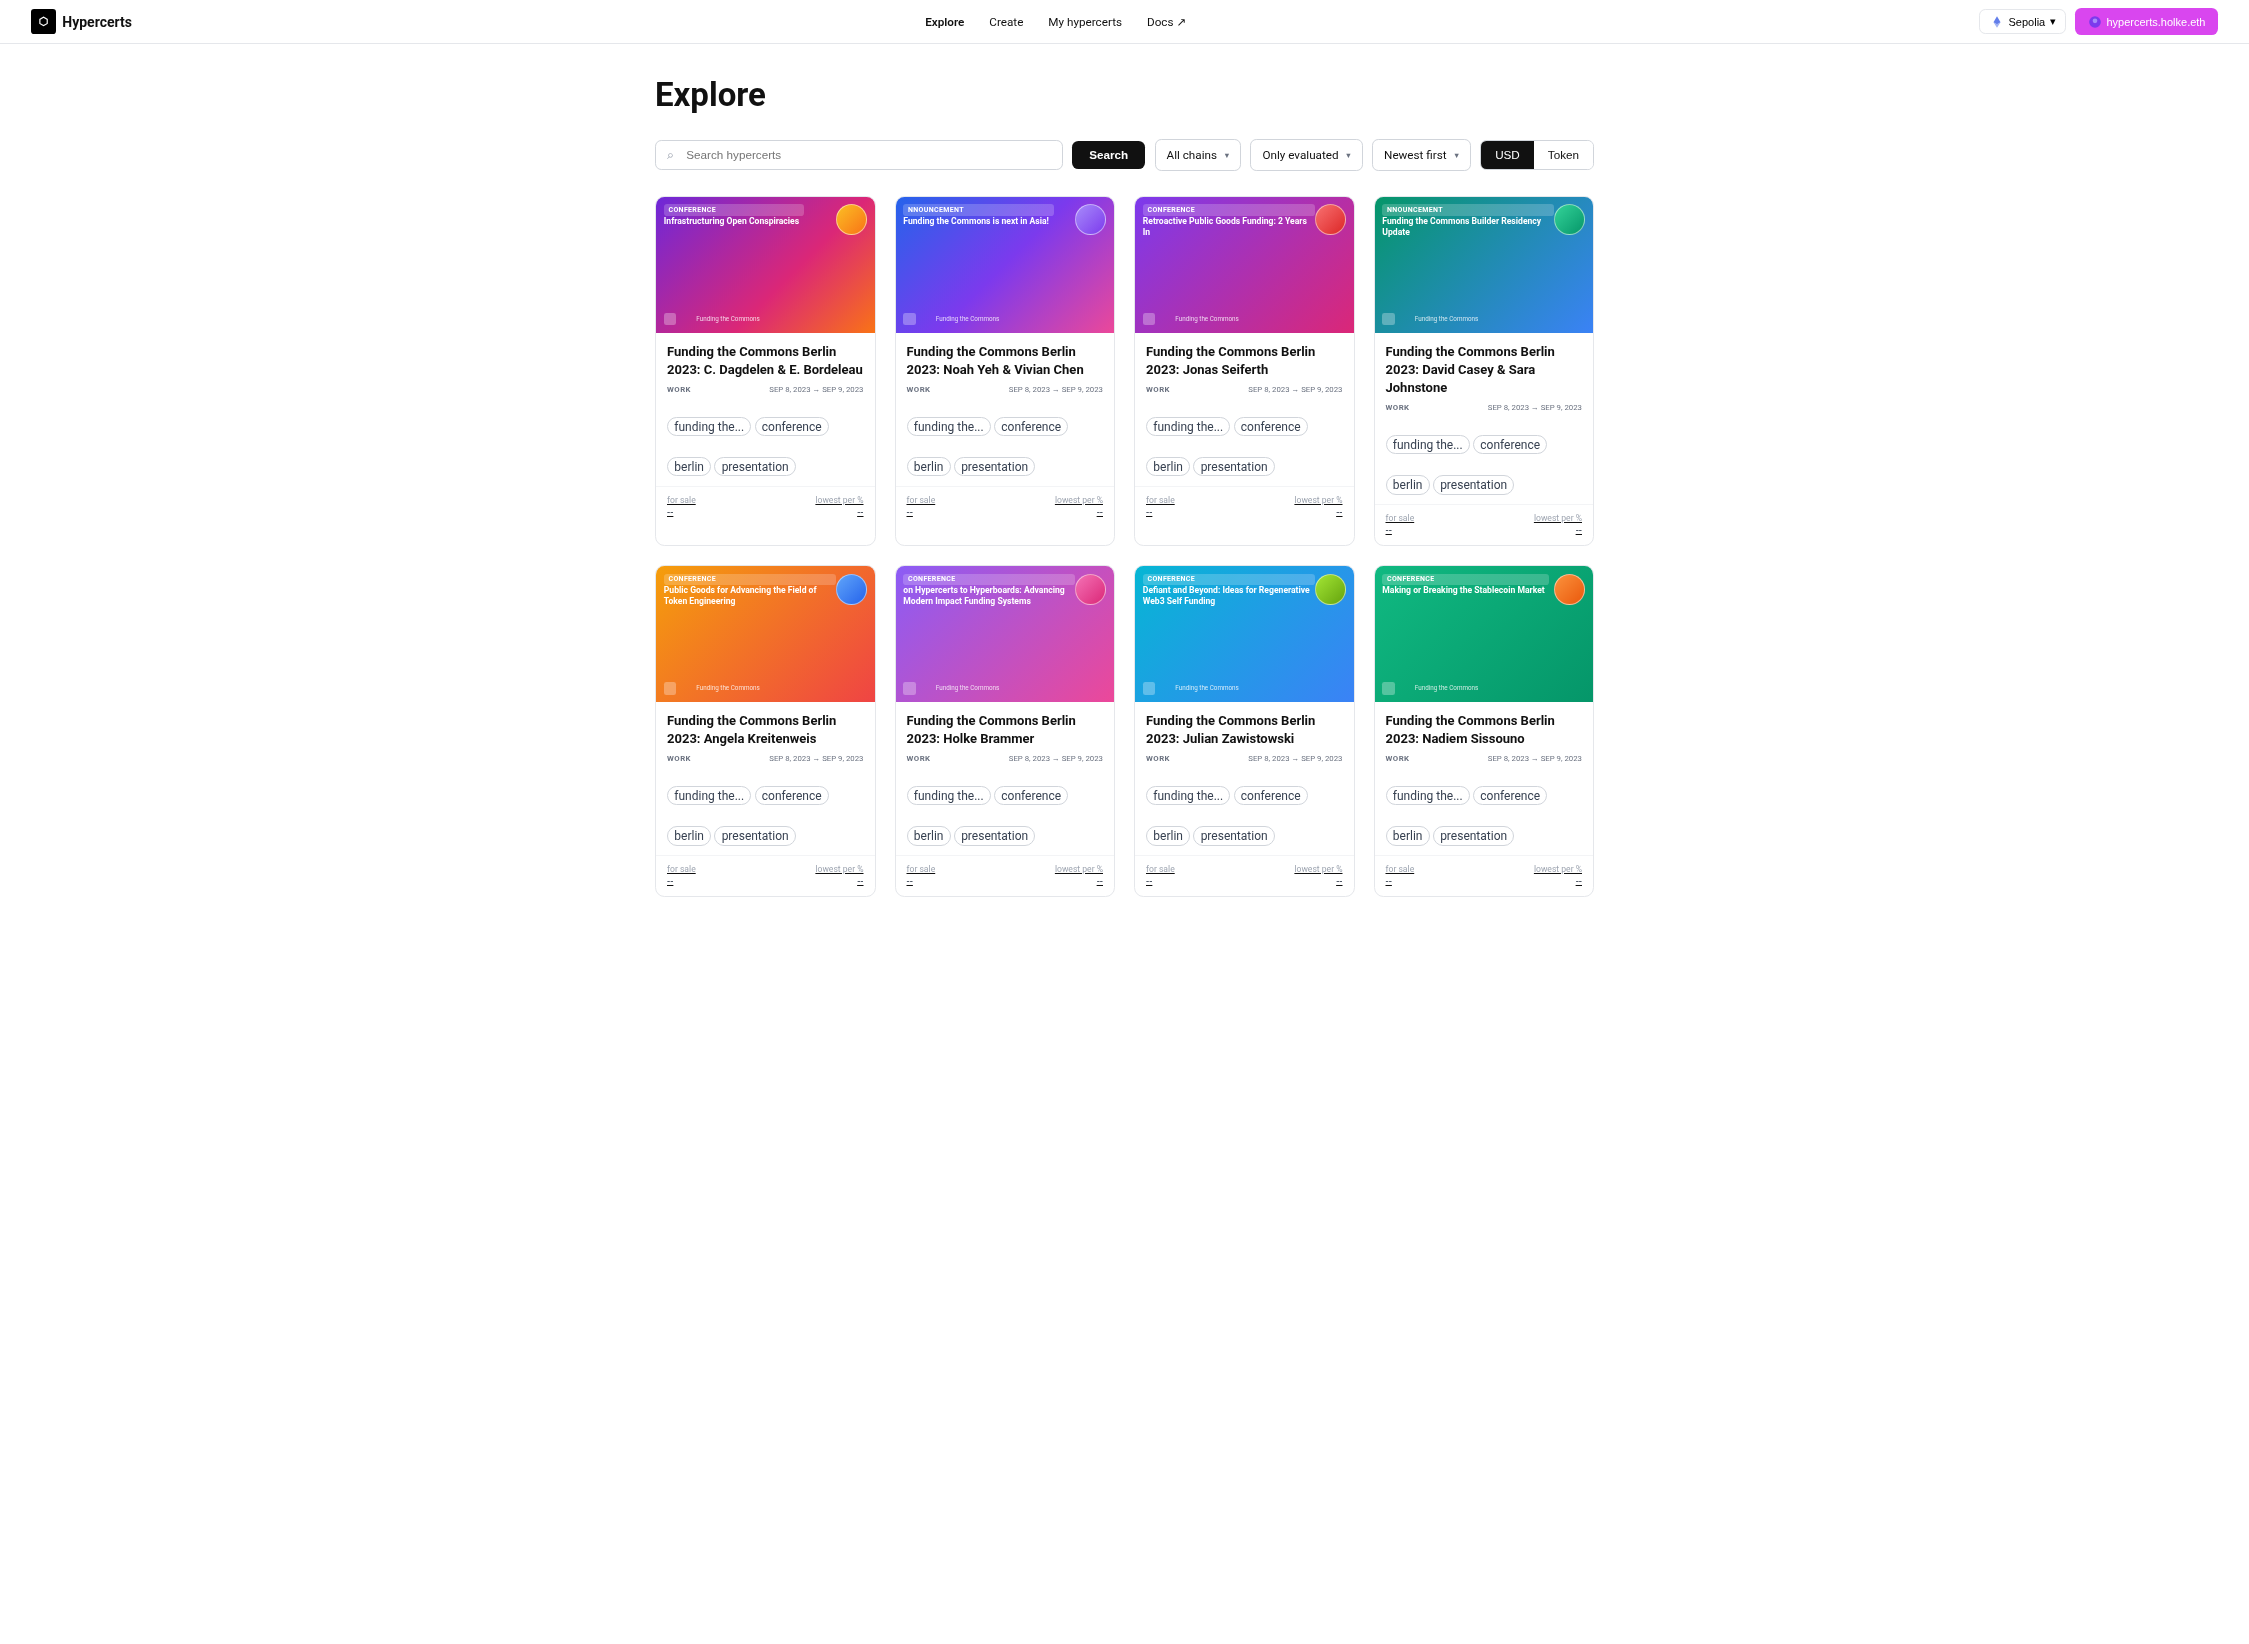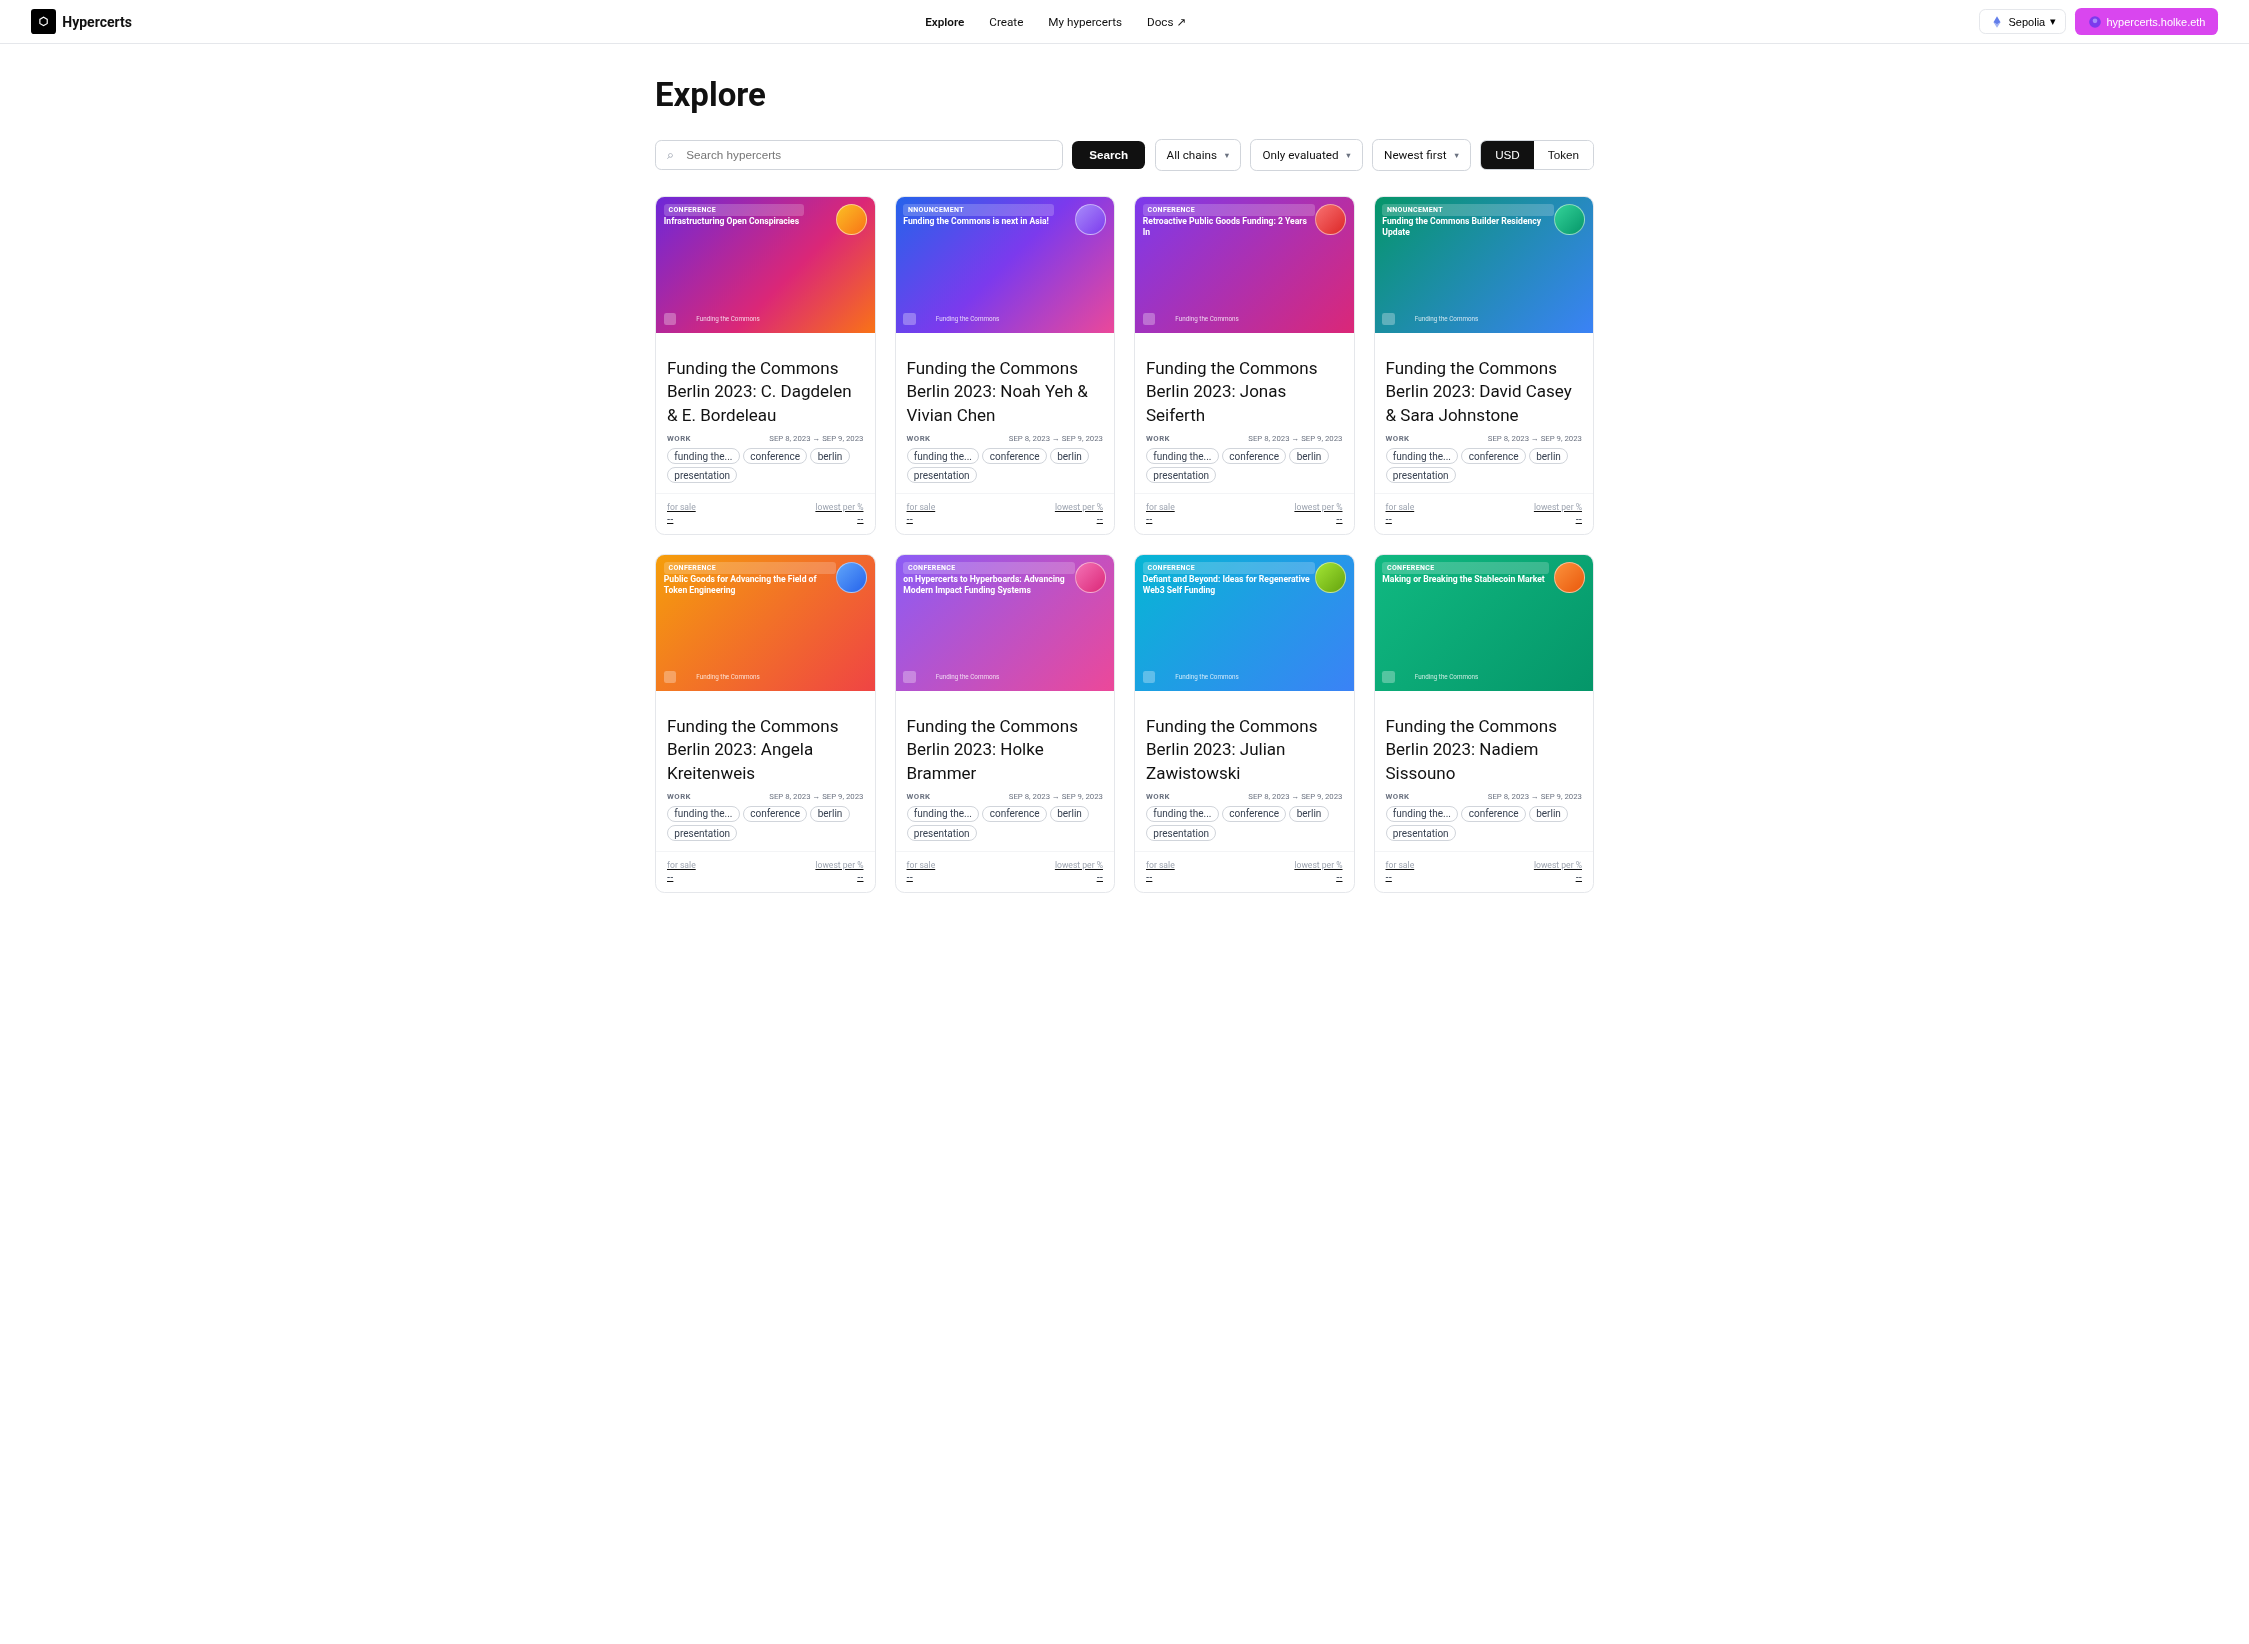--- a/index.html
+++ b/index.html
@@ -116,30 +116,30 @@
       margin-top: auto; display: flex; align-items: center; gap: 20px;
     }
     .ftc-logo {
       width: 12.5px; height: 12.5px; background: rgba(255,255,255,0.3);
       border-radius: 2.3px; flex-shrink: 0;
     }
     .ftc-text { color: rgba(255,255,255,0.8); font-size: 6.3px; }
 
     .card-body { padding: 9.4px 11px; }
     .card-name {
-      font-size: 17px; font-weight: 400; line-height: 1.4;
-      margin-bottom: 6.3px; color: #111; margin-top: 14px;
+      font-size: 13px; font-weight: 700; line-height: 1.4;
+      margin-bottom: 6.3px; color: #111;
     }
     .card-meta { display: flex; align-items: center; justify-content: space-between; margin-bottom: 4.7px; }
     .card-type { font-size: 7.8px; font-weight: 700; color: #6b7280; text-transform: uppercase; letter-spacing: 0.06em; }
     .card-dates { font-size: 7.8px; color: #6b7280; }
     .card-tags { display: flex; flex-wrap: wrap; gap: 3.1px; margin-bottom: 0; }
     .tag {
       border: 0.8px solid #d1d5db; border-radius: 15.6px;
-      padding: 1.6px 6.3px; font-size: 10px; color: #374151;
+      padding: 1.6px 6.3px; font-size: 12px; color: #374151; margin-top: 18px;
     }
 
     .card-info { padding: 7.8px 11px; border-top: 0.8px solid #f3f4f6; text-decoration: underline; }
     .card-info-row { display: flex; justify-content: space-between; margin-bottom: 1.6px; }
     .card-label { font-size: 8.6px; color: #9ca3af; }
     .card-value { font-size: 9.4px; color: #374151; font-weight: 500; }
 
     
     .grad-1 { background: linear-gradient(135deg, #6d28d9 0%, #db2777 60%, #f97316 100%); }
     .grad-2 { background: linear-gradient(135deg, #2563eb 0%, #7c3aed 50%, #ec4899 100%); }

